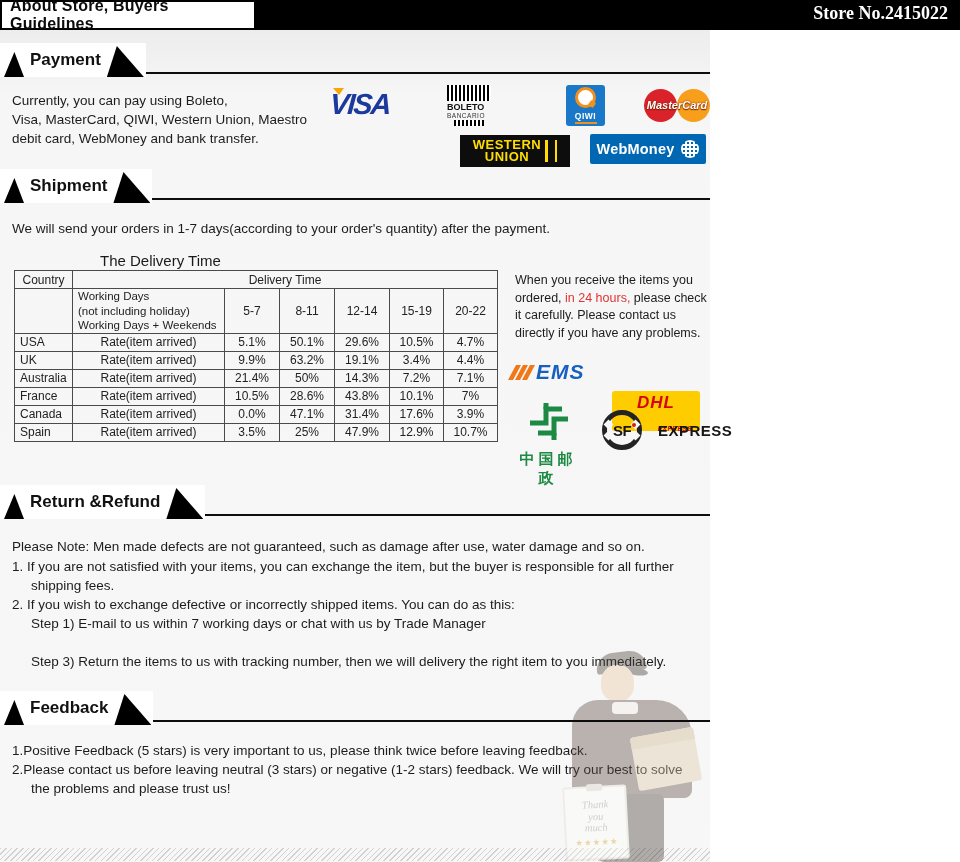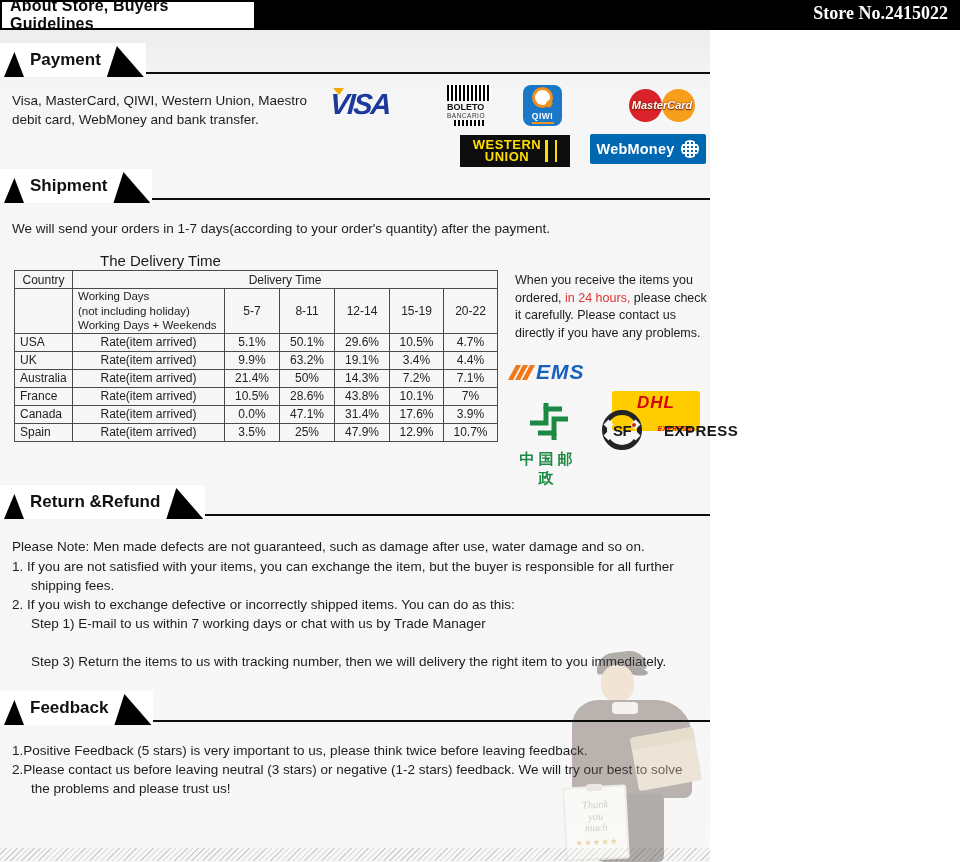--- a/index.html
+++ b/index.html
@@ -72,21 +72,21 @@
   .red { color:#e03333; }
   
   .ems { display:flex; align-items:center; gap:2px; }
   .ems-ch { width:5px; height:15px; background:#f07818; transform:skewX(-28deg); }
   .ems-word { font-style:italic; font-weight:bold; font-size:21px; color:#1660c0; letter-spacing:1px; margin-left:3px; }
   .dhl { width:88px; height:40px; background:#ffcc00; border-radius:3px; position:relative; text-align:center; }
   .dhl-word { color:#d40511; font-style:italic; font-weight:bold; font-size:17px; letter-spacing:1px; line-height:24px; }
   .dhl-sub { position:absolute; right:8px; bottom:-1px; color:#d40511; font-style:italic; font-weight:bold; font-size:6.5px; letter-spacing:.5px; }
   .cp { text-align:center; }
   .cp-word { color:#1d8a44; font-weight:bold; font-size:15px; letter-spacing:4px; margin-top:2px; }
-  .sf { display:flex; align-items:center; gap:22px;text-align:right; }
+  .sf { display:flex; align-items:center; gap:16px;text-align:right; }
   .sf-ring { width:40px; height:40px; border-radius:50%; border:5px solid #232323; box-sizing:border-box; position:relative; display:flex; align-items:center; justify-content:center; background:transparent; }
   .sf-gap { position:absolute; width:7px; height:7px; background:#f7f7f7; }
   .sf-word { font-weight:bold; font-size:15px; color:#161616; letter-spacing:-.5px; position:relative; }
   .sf-dot { position:absolute; right:-5px; top:1px; width:4px; height:4px; border-radius:50%; background:#d81e06; }
   .sf-express { font-weight:bold; font-size:15px; color:#161616; letter-spacing:.5px; }
   
   .delivery-man { position:absolute; left:556px; top:618px; width:154px; height:214px; opacity:.40; z-index:1; }
   .dm-cap { position:absolute; left:40px; top:4px; width:50px; height:20px; background:#4a423a; border-radius:22px 22px 4px 4px; transform:rotate(-7deg); }
   .dm-brim { position:absolute; left:66px; top:19px; width:26px; height:8px; background:#3c352e; border-radius:50%; transform:rotate(10deg); }
   .dm-face { position:absolute; left:45px; top:17px; width:33px; height:37px; background:#ecc9a4; border-radius:45%; }
@@ -116,43 +116,44 @@
   <div class="sec" style="top:12px;">
     <div class="sec-line"></div>
     <div class="band">
       <div class="tri-l"></div>
       <div class="sec-label">Payment</div>
       <div class="tri-r"></div>
     </div>
   </div>
 
   <div class="para" style="left:12px; top:61px; width:316px;">
+    <div>Currently, you can pay using Boleto,</div>
     <div>Visa, MasterCard, QIWI, Western Union, Maestro</div>
     <div>debit card, WebMoney and bank transfer.</div>
   </div>
 
   <div class="logo" style="left:330px; top:58px;">
     <div class="visa-text">VISA</div>
     <div class="visa-flame"></div>
   </div>
 
   <div class="logo" style="left:447px; top:55px; width:44px;">
     <div class="barcode"></div>
     <div class="boleto-word">BOLETO</div>
     <div class="boleto-sub">BANCARIO</div>
     <div class="barcode small"></div>
   </div>
 
-  <div class="logo qiwi-box" style="left:523px; top:55px;border-radius:8px;">
+  <div class="logo qiwi-box" style="left:566px; top:55px;">
     <div class="qiwi-ring"></div>
     <div class="qiwi-word">QIWI</div>
     <div class="qiwi-strip"></div>
   </div>
 
-  <div class="logo mc" style="left:629px; top:59px;">
+  <div class="logo mc" style="left:644px; top:59px;">
     <div class="mc-org"></div>
     <div class="mc-red"></div>
     <div class="mc-word">MasterCard</div>
   </div>
 
 
   <div class="logo wu" style="left:460px; top:105px;">
     <div class="wu-words">
       <div>WESTERN</div>
       <div>UNION</div>

